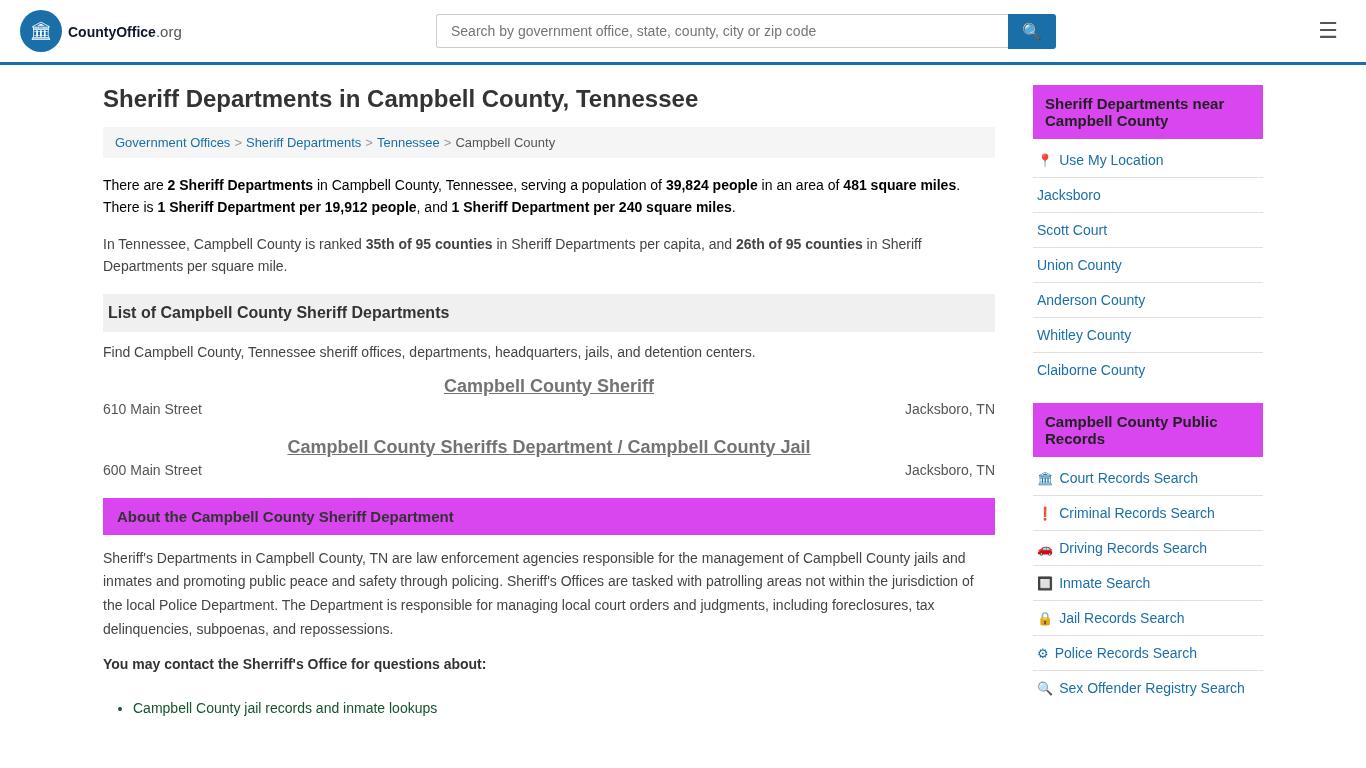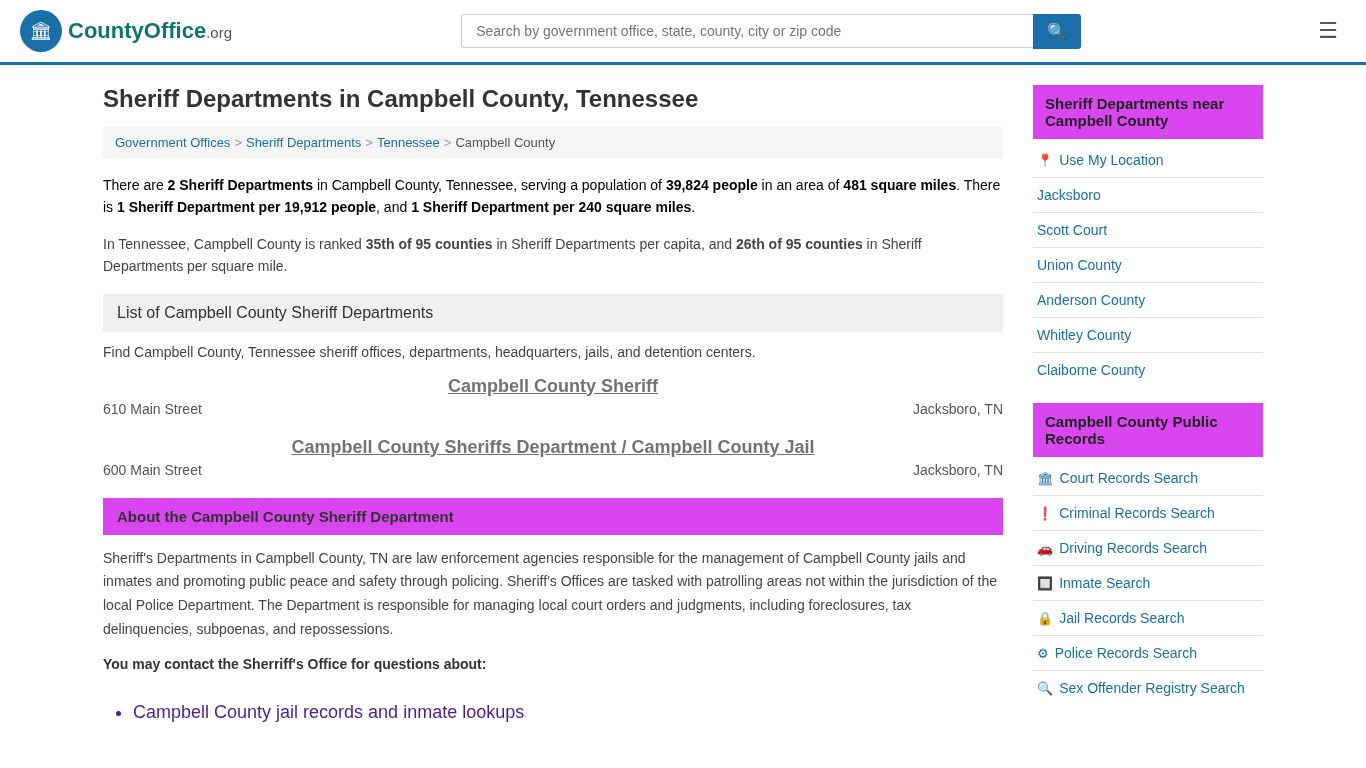--- a/index.html
+++ b/index.html
@@ -65,21 +65,21 @@
       color: #555;
       padding: 4px 8px;
     }
 
     
     #main-wrapper {
       max-width: 1200px;
       margin: 0 auto;
       padding: 20px 20px;
       display: flex;
-      gap: 30px;
+      gap: 38px;
     }
     #content {
       flex: 1;
     }
     #sidebar {
       width: 230px;
       flex-shrink: 0;
     }
 
     
@@ -110,23 +110,23 @@
       font-size: 14px;
       line-height: 1.6;
       margin-bottom: 14px;
       color: #000000;
     }
     #description b { font-weight: bold; }
 
     
     .section-header {
       background: #f0f0f0;
-      padding: 10px 14px;
+      padding: 10px 5px;
       font-size: 16px;
-      font-weight: normal;
+      font-weight: bold;
       color: #333;
       margin-bottom: 12px;
       margin-top: 10px;
     }
 
     
     .office-entry {
       margin-bottom: 20px;
     }
     .office-name {
@@ -163,22 +163,22 @@
       margin-bottom: 14px;
     }
     #contact-title {
       font-size: 14px;
       font-weight: bold;
       margin-bottom: 8px;
     }
     #bullet-list {
       list-style: disc;
       padding-left: 30px;
-      font-size: 18px;
-      color: #4c1d95;
+      font-size: 14px;
+      color: #14532d;
       line-height: 1.8;
       margin-top: 24px;
     }
 
     
     .sidebar-section-header {
       background: #d946ef;
       padding: 10px 12px;
       font-size: 15px;
       font-weight: bold;
@@ -206,21 +206,21 @@
       margin: 4px 0;
     }
   </style>
 </head>
 <body>
 
 <header id="header">
   <div id="logo-area">
     <div id="logo-circle">🏛</div>
     <div>
-      <span style="font-weight:bold;font-size:22px;color:#0f766e;">CountyOffice</span><span style="color:#555;font-size:15px;">.org</span>
+      <span style="font-weight:bold;font-size:14px;color:#0f172a;">CountyOffice</span><span style="color:#555;font-size:15px;">.org</span>
     </div>
   </div>
   <div id="search-area">
     <input id="search-input" type="text" placeholder="Search by government office, state, county, city or zip code" style="">
     <button id="search-button">🔍</button>
   </div>
   <button id="menu-button">☰</button>
 </header>
 
 <div id="main-wrapper">

